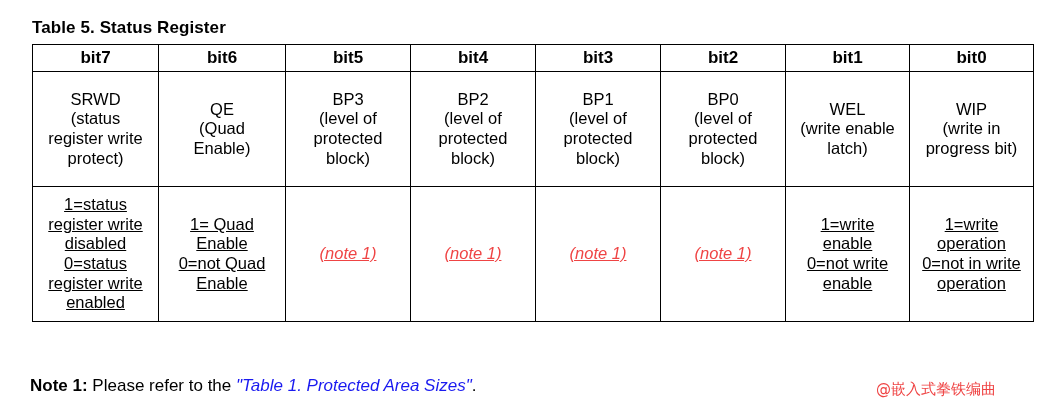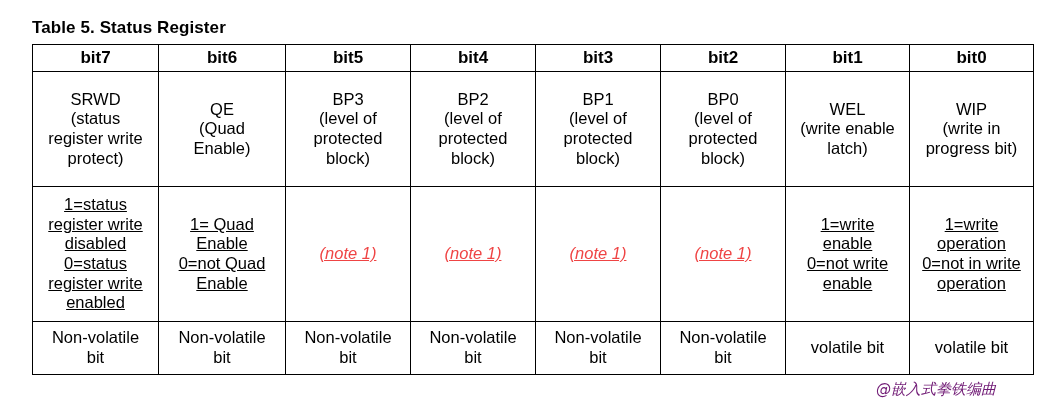--- a/index.html
+++ b/index.html
@@ -101,23 +101,22 @@
     pointer-events: none;
     font-family: "DejaVu Sans", sans-serif;
   }
   #watermark-primary {
     left: 746px;
     top: 379px;
   }
   #watermark-secondary {
     left: 866px;
     top: 380px;
-    color: #701a75;
+    color: #ef4444;
     font-size: 15px;
-    font-style: italic;
   }
 
   
   col.c0 { width: 126px; }
   col.c1 { width: 127px; }
   col.c2 { width: 125px; }
   col.c3 { width: 125px; }
   col.c4 { width: 125px; }
   col.c5 { width: 125px; }
   col.c6 { width: 124px; }
@@ -167,29 +166,22 @@
       <tr class="row-logic">
         <td>1=status<br>register write<br>disabled<br>0=status<br>register write<br>enabled</td>
         <td>1= Quad<br>Enable<br>0=not Quad<br>Enable</td>
         <td class="note-ref">(note 1)</td>
         <td class="note-ref">(note 1)</td>
         <td class="note-ref">(note 1)</td>
         <td class="note-ref">(note 1)</td>
         <td>1=write<br>enable<br>0=not write<br>enable</td>
         <td>1=write<br>operation<br>0=not in write<br>operation</td>
       </tr>
-      <tr class="row-vol">
-        <td>Non-volatile<br>bit</td>
-        <td>Non-volatile<br>bit</td>
-        <td>Non-volatile<br>bit</td>
-        <td>Non-volatile<br>bit</td>
-        <td>Non-volatile<br>bit</td>
-        <td>Non-volatile<br>bit</td>
-        <td>volatile bit</td>
-        <td>volatile bit</td>
-      </tr>
     </tbody>
   </table>
 
+  <div id="footer-note">
+    <span class="note-label">Note 1:</span><span class="note-body">&nbsp;</span><span class="note-body">Please refer to the </span><span class="note-link">"Table 1. Protected Area Sizes"</span><span class="note-body">.</span>
+  </div>
 
   <div id="watermark-secondary" class="watermark">@嵌入式拳铁编曲</div>
 
 </div>
 
 </body></html>

